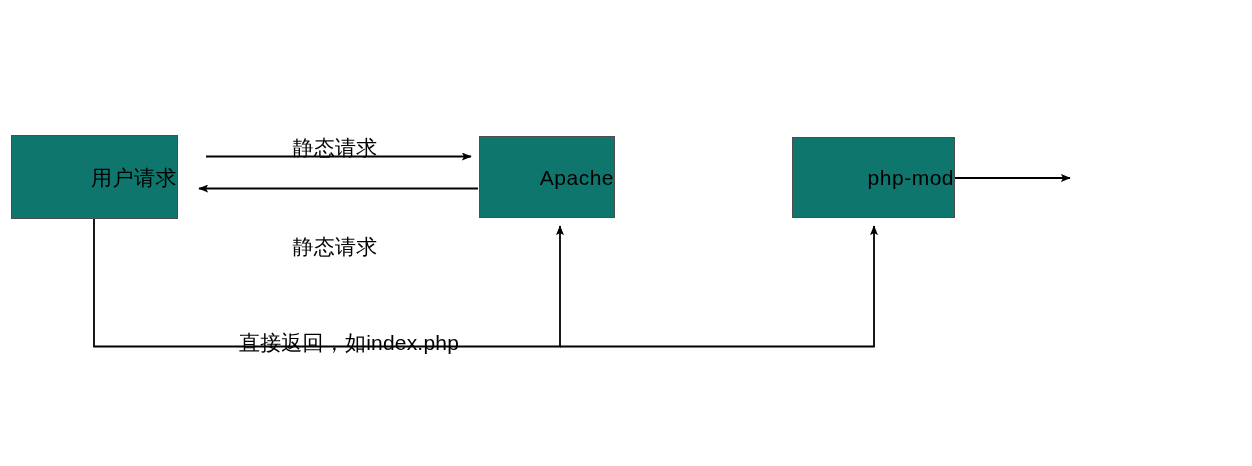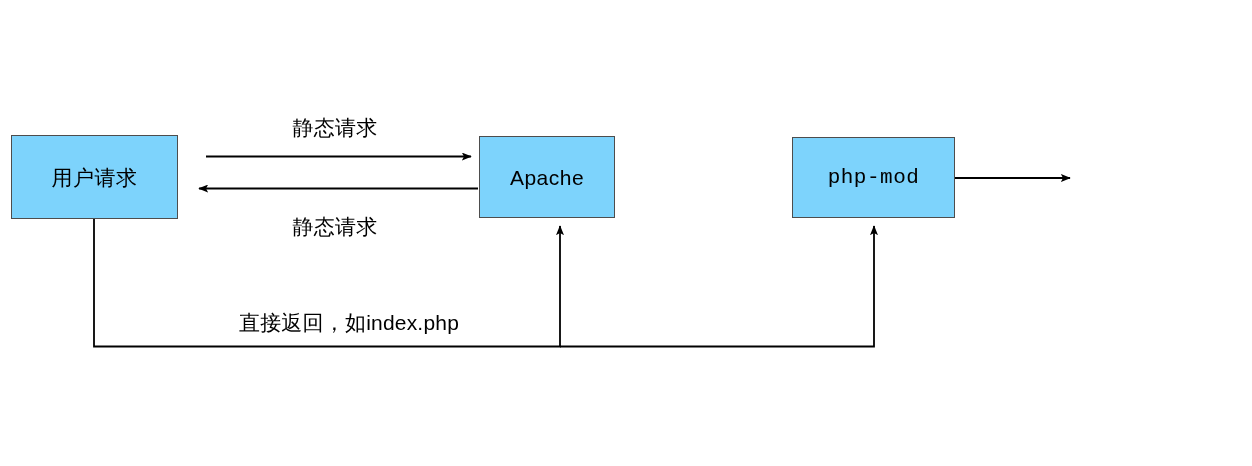--- a/index.html
+++ b/index.html
@@ -21,40 +21,41 @@
     position: absolute;
     left: 0;
     top: 0;
     width: 1252px;
     height: 466px;
   }
   .node-box {
     position: absolute;
     box-sizing: border-box;
     border: 1.6px solid #4d4d4d;
-    background: #7dd3fc;
+    background: #0f766e;
     display: flex;
     align-items: center;
-    justify-content: center;
+    justify-content: flex-end;
   }
   .node-label {
     font-size: 21px;
     color: #000000;
     line-height: 1;
     white-space: nowrap;
     letter-spacing: 0.5px;
   }
   .edge-label {
     position: absolute;
     font-size: 21px;
     color: #000000;
     white-space: nowrap;
     line-height: 1;
     transform: translate(-50%, -50%);
     letter-spacing: 0.2px;
+    margin-top: 20px;
   }
 </style>
 </head>
 <body>
 
 <div id="canvas">
 
   <svg id="diagram-svg" viewBox="0 0 1252 466" xmlns="http://www.w3.org/2000/svg">
     <defs>
       <marker id="arrowhead" markerWidth="10" markerHeight="8" refX="9.2" refY="4" orient="auto" markerUnits="userSpaceOnUse">
@@ -74,21 +75,21 @@
   </svg>
 
   <div class="node-box" style="left:11px; top:135px; width:167px; height:84px;">
     <span class="node-label">用户请求</span>
   </div>
 
   <div class="node-box" style="left:479px; top:136px; width:136px; height:82px;">
     <span class="node-label">Apache</span>
   </div>
 
-  <div class="node-box" style="left:792px; top:137px; width:163px; height:81px;font-family:Liberation Mono, monospace;">
+  <div class="node-box" style="left:792px; top:137px; width:163px; height:81px;">
     <span class="node-label">php-mod</span>
   </div>
 
 
   <div class="edge-label" style="left:335px; top:127px;">静态请求</div>
 
   <div class="edge-label" style="left:335px; top:226px;">静态请求</div>
 
   <div class="edge-label" style="left:349px; top:322px;">直接返回，如index.php</div>
 

